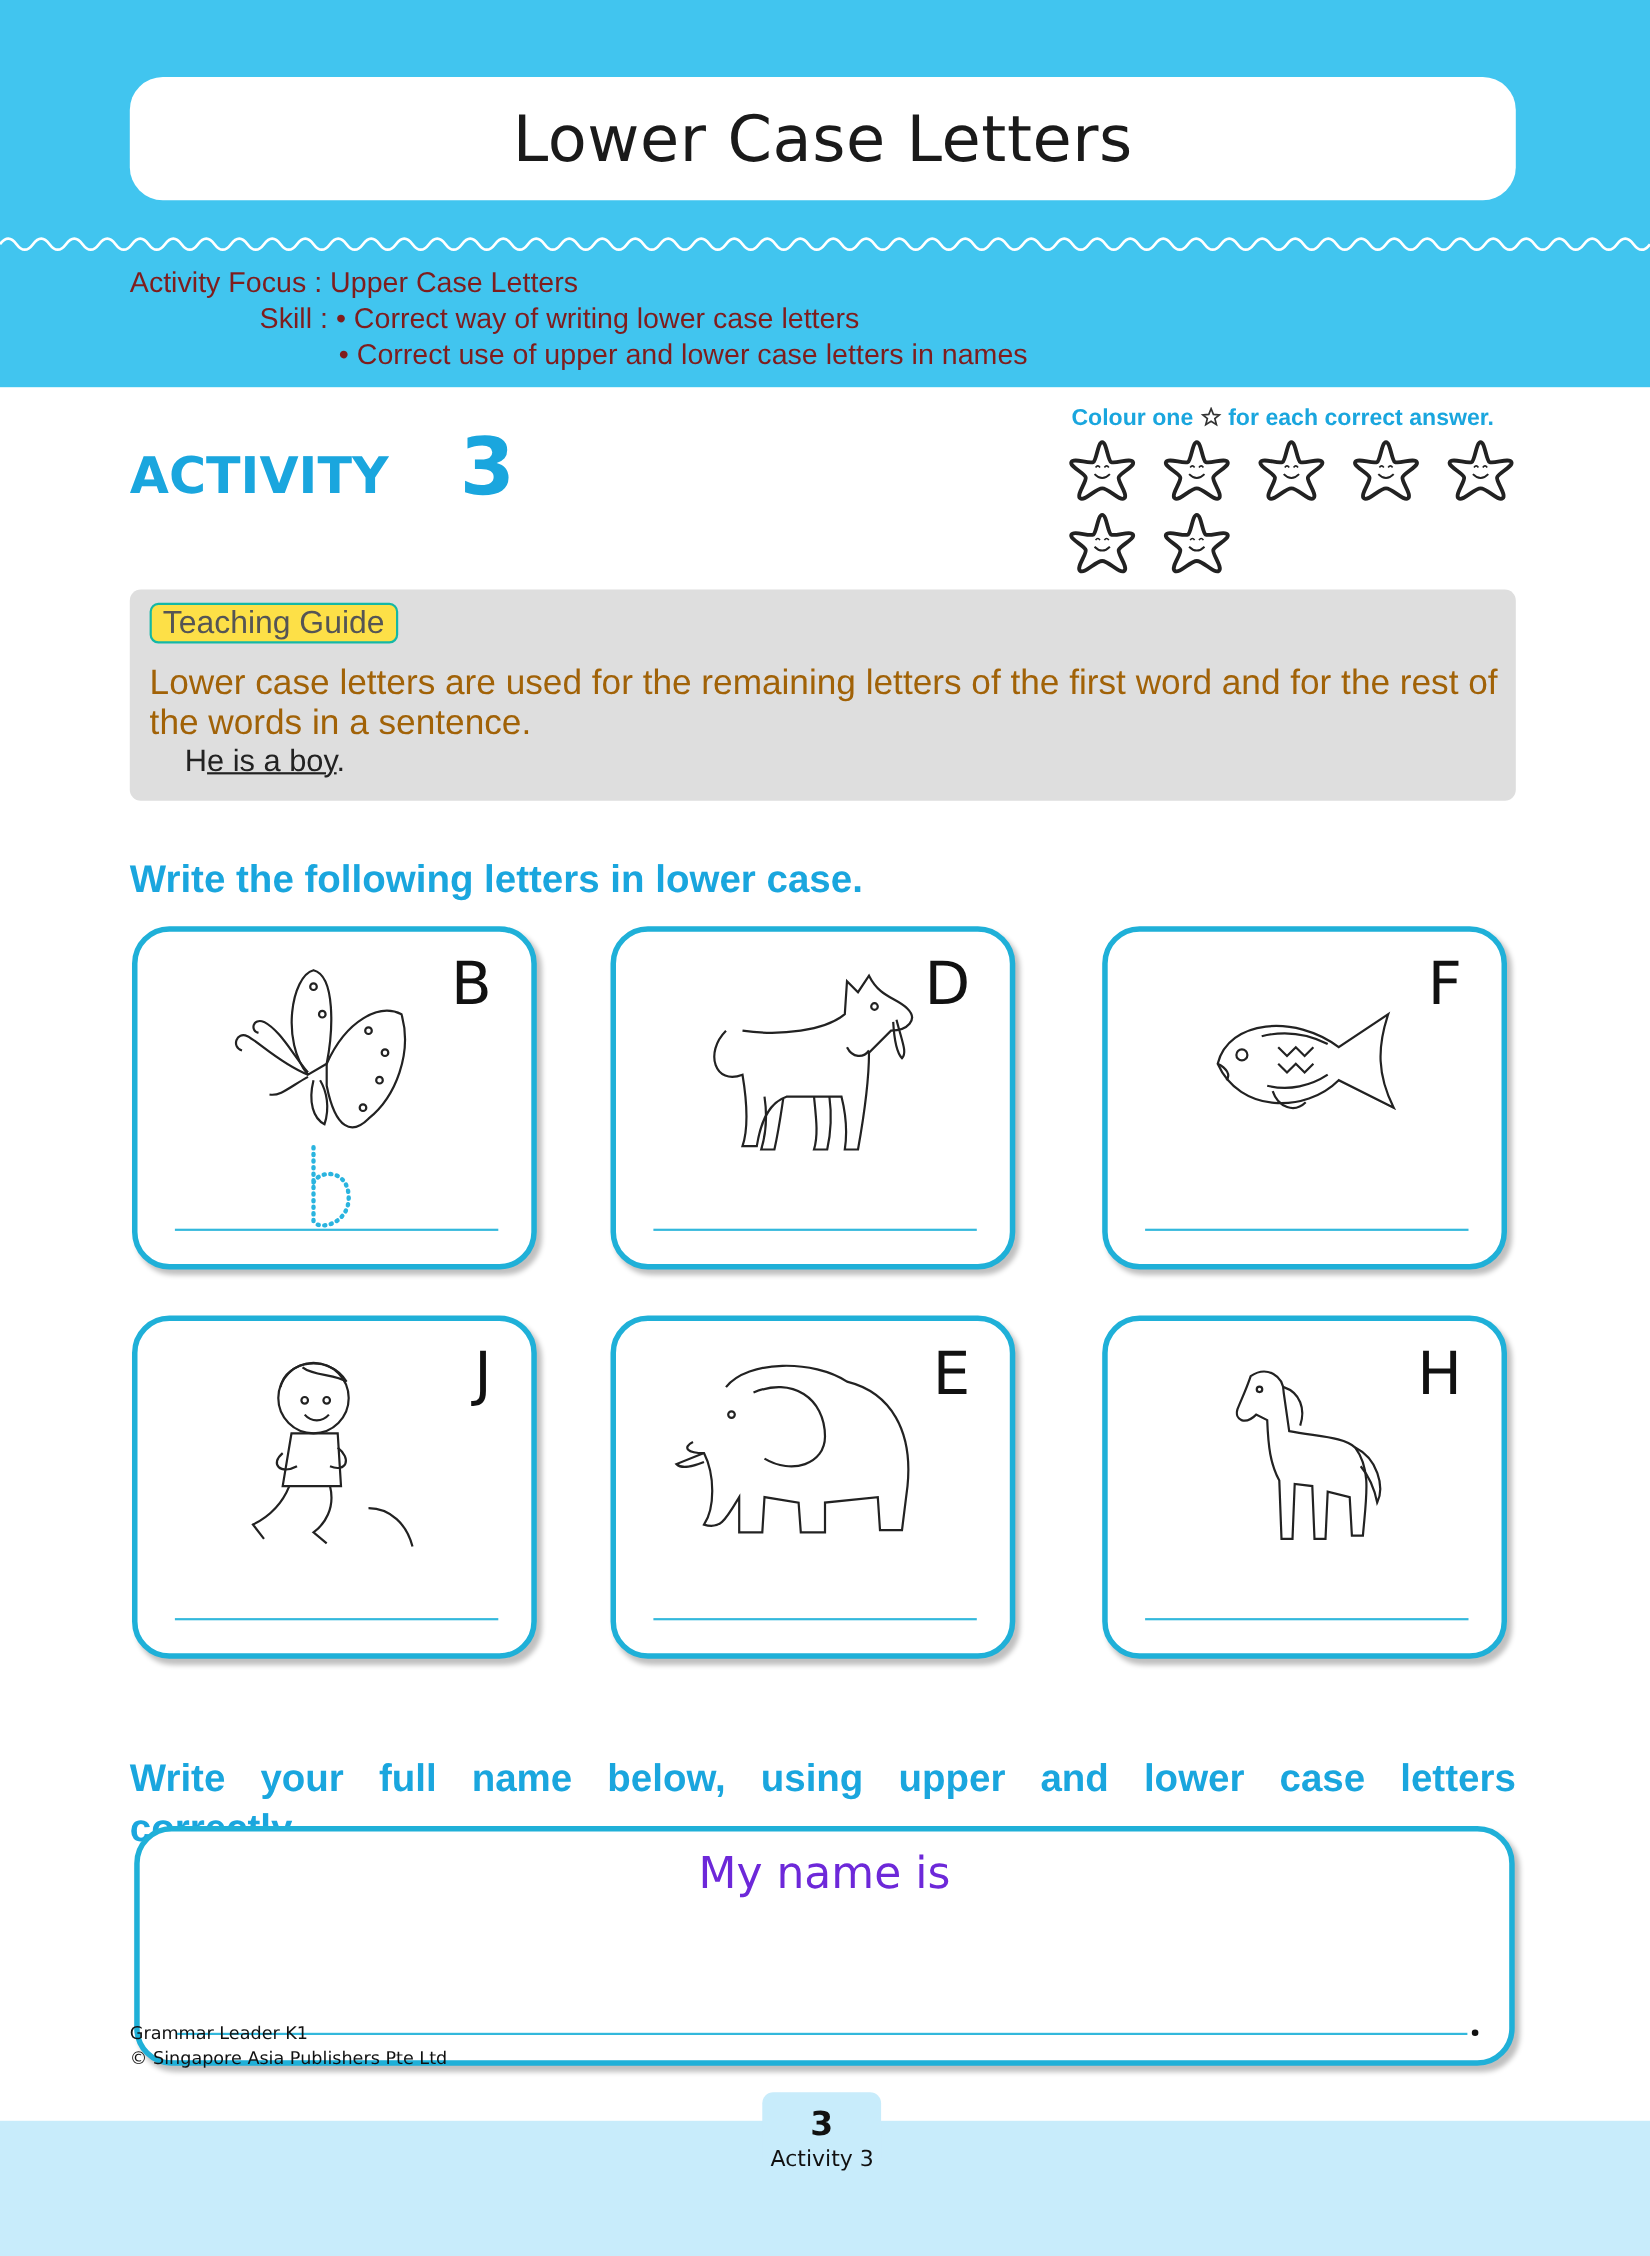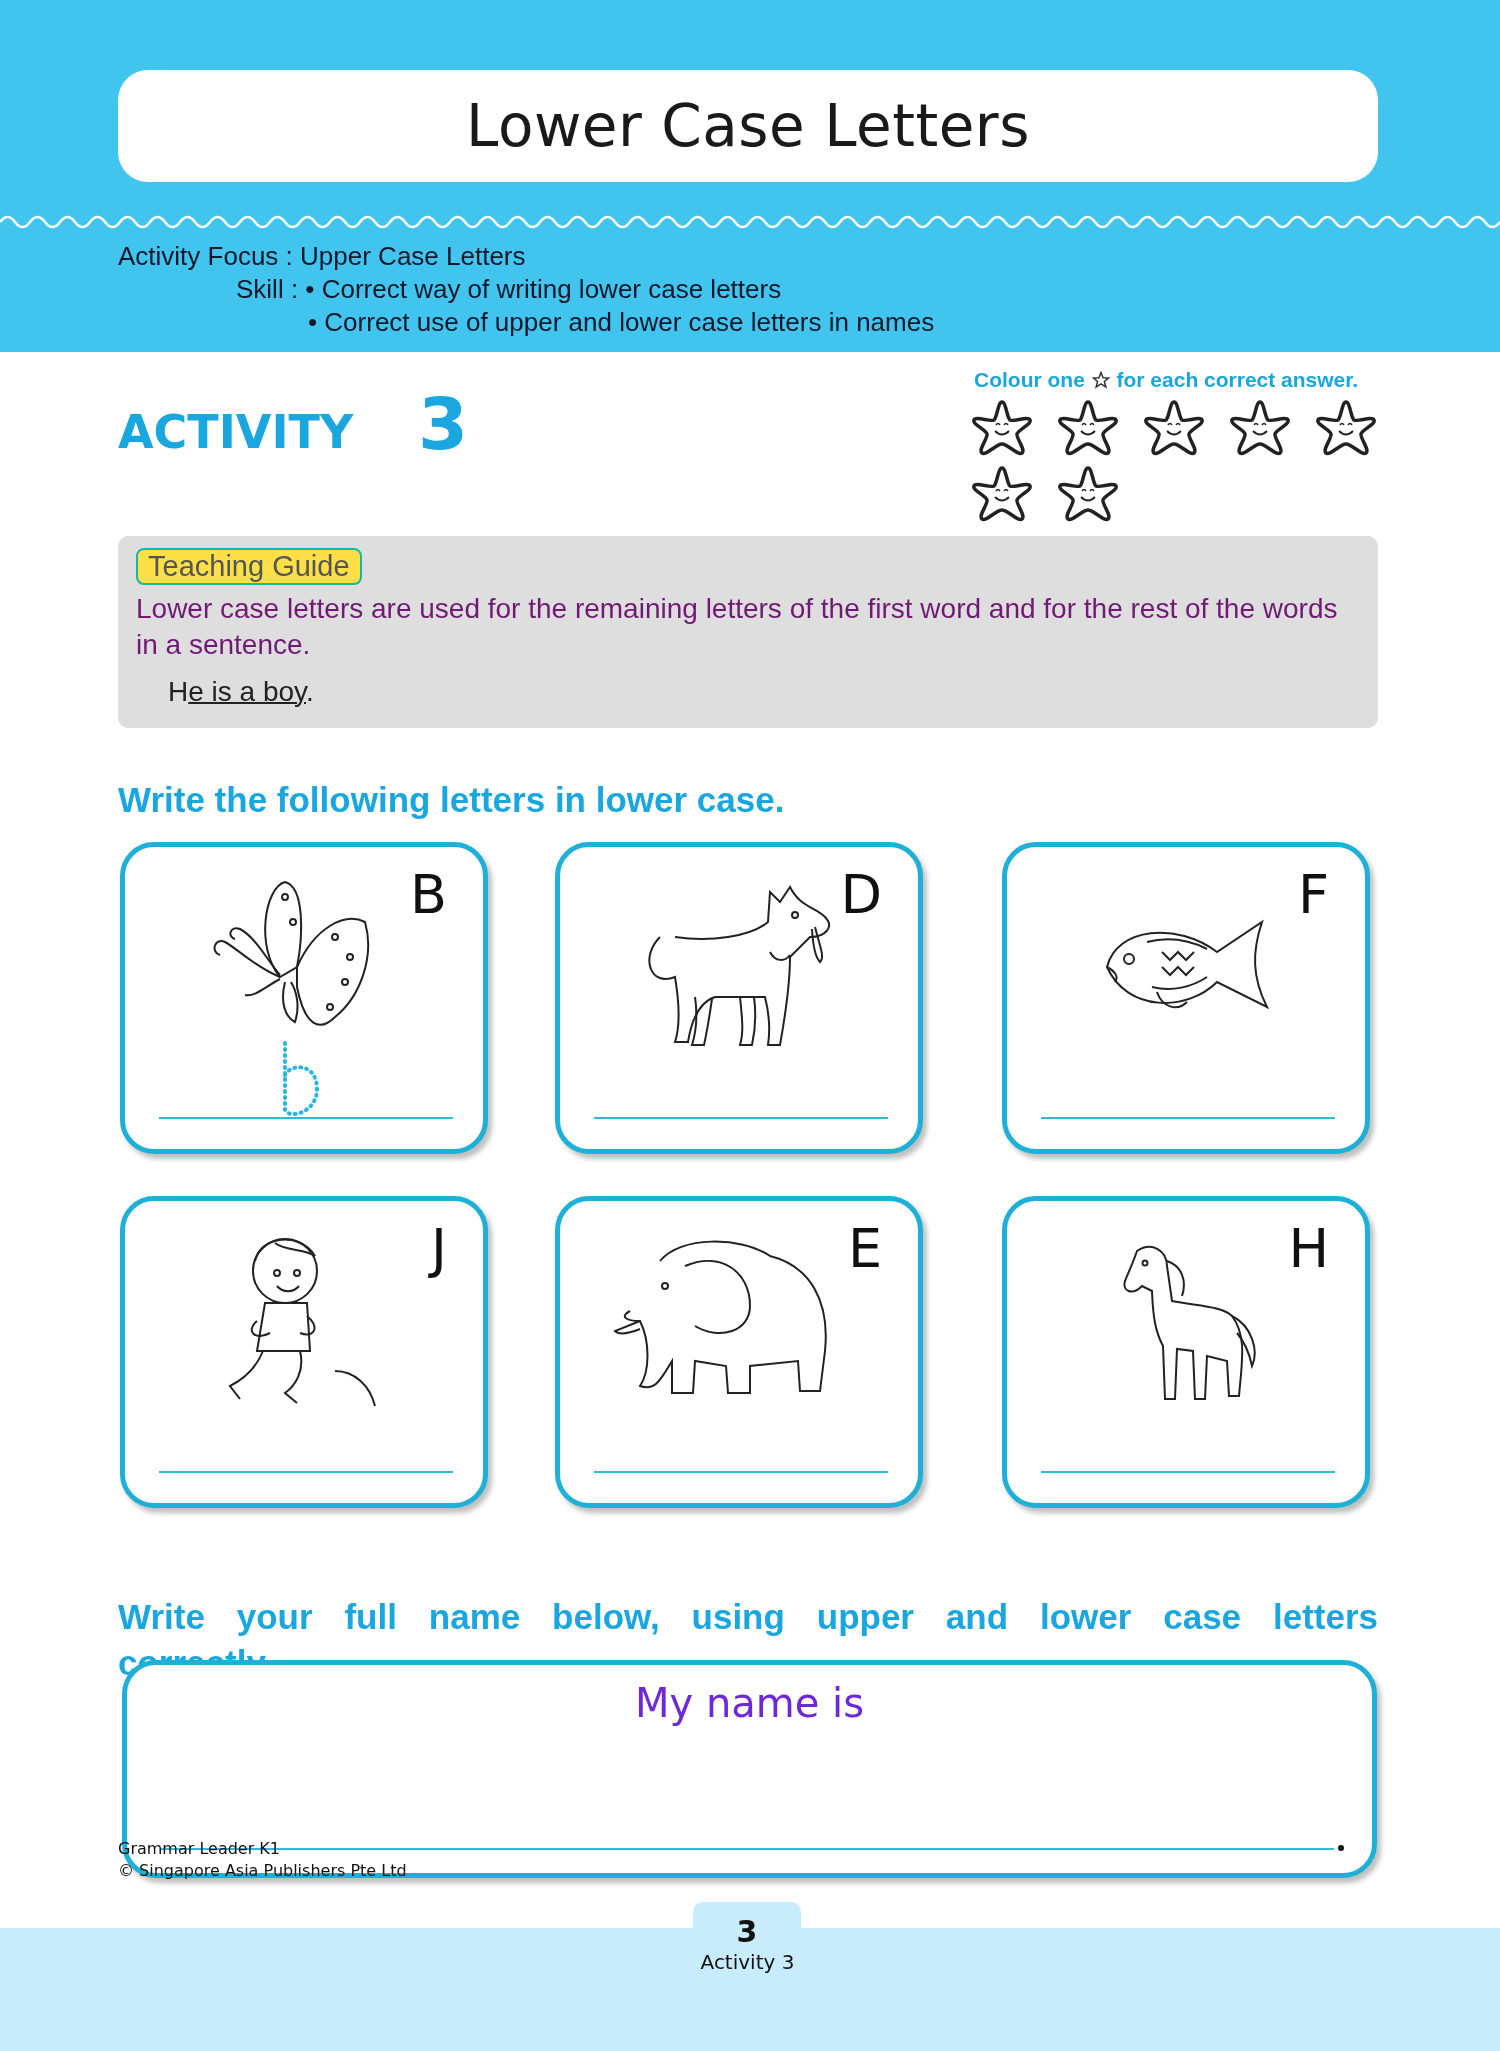--- a/index.html
+++ b/index.html
@@ -1,30 +1,30 @@
 <!DOCTYPE html>
 <html><head>
 <meta charset="utf-8">
 <style>
   html, body { margin: 0; padding: 0; }
   body { width: 1500px; height: 2051px; position: relative; background: #ffffff; font-family: "Liberation Sans", sans-serif; overflow: hidden; }
   .header { position: absolute; left: 0; top: 0; width: 1500px; height: 352px; background: #41c5ef; }
   .title-box { position: absolute; left: 118px; top: 70px; width: 1260px; height: 112px; background: #fff; border-radius: 30px; display: flex; align-items: center; justify-content: center; }
   .title { font-family: "DejaVu Sans", sans-serif; font-weight: normal; font-size: 58px; color: #1a1a1a; letter-spacing: 0.5px; }
   .wave { position: absolute; left: 0; top: 212px; width: 1500px; height: 20px; }
-  .focus { position: absolute; left: 118px; top: 240px; color: #0f172a; font-size: 26px; line-height: 33px; }
+  .focus { position: absolute; left: 118px; top: 240px; color: #7f1d1d; font-size: 26px; line-height: 33px; }
   .focus .row { white-space: nowrap; }
   .activity-label { position: absolute; left: 118px; top: 405px; font-family: "DejaVu Sans", sans-serif; font-weight: bold; color: #1aa6de; font-size: 46px; }
   .activity-num { position: absolute; left: 418px; top: 382px; font-family: "DejaVu Sans", sans-serif; font-weight: bold; color: #1aa6de; font-size: 72px; }
   .star-note { position: absolute; left: 974px; top: 368px; color: #1aa6de; font-weight: bold; font-size: 21px; white-space: nowrap; }
   .stars { position: absolute; left: 970px; top: 398px; width: 420px; display: flex; flex-wrap: wrap; gap: 6px 22px; }
   .star { width: 64px; height: 60px; }
   .guide { position: absolute; left: 118px; top: 536px; width: 1260px; height: 192px; background: #dedede; border-radius: 10px; }
   .guide-tag { position: absolute; left: 18px; top: 12px; background: #fde047; border: 2px solid #14b8a6; border-radius: 8px; padding: 0 10px; font-size: 29px; color: #555; }
-  .guide-text { position: absolute; left: 18px; top: 55px; width: 1230px; font-size: 28px; color: #701a75; line-height: 36px; }
+  .guide-text { position: absolute; left: 18px; top: 66px; width: 1230px; font-size: 32px; color: #a16207; line-height: 36px; }
   .guide-example { position: absolute; left: 50px; top: 140px; font-size: 28px; color: #222; }
   .guide-example u { text-decoration-thickness: 2px; }
   .instr { position: absolute; left: 118px; color: #1aa6de; font-weight: bold; font-size: 35px; text-align: right; }
   .instr1 { top: 780px; }
   .instr2 { top: 1594px; width: 1260px; text-align: justify; text-align-last: left; line-height: 46px; word-spacing: 8px; }
   .card { position: absolute; width: 368px; height: 312px; border: 5px solid #1fb0d8; border-radius: 34px; background: #fff; box-shadow: 4px 5px 5px rgba(0,0,0,0.25); box-sizing: border-box; }
   .card .letter { position: absolute; right: 36px; top: 16px; font-family: "DejaVu Sans", sans-serif; font-size: 54px; color: #111; }
   .card .pic { position: absolute; left: 60px; top: 20px; width: 220px; height: 190px; }
   .card .line { position: absolute; left: 34px; right: 30px; bottom: 30px; height: 2px; background: #33b8dc; }
   .card .trace { position: absolute; left: 152px; top: 194px; width: 50px; height: 80px; }

